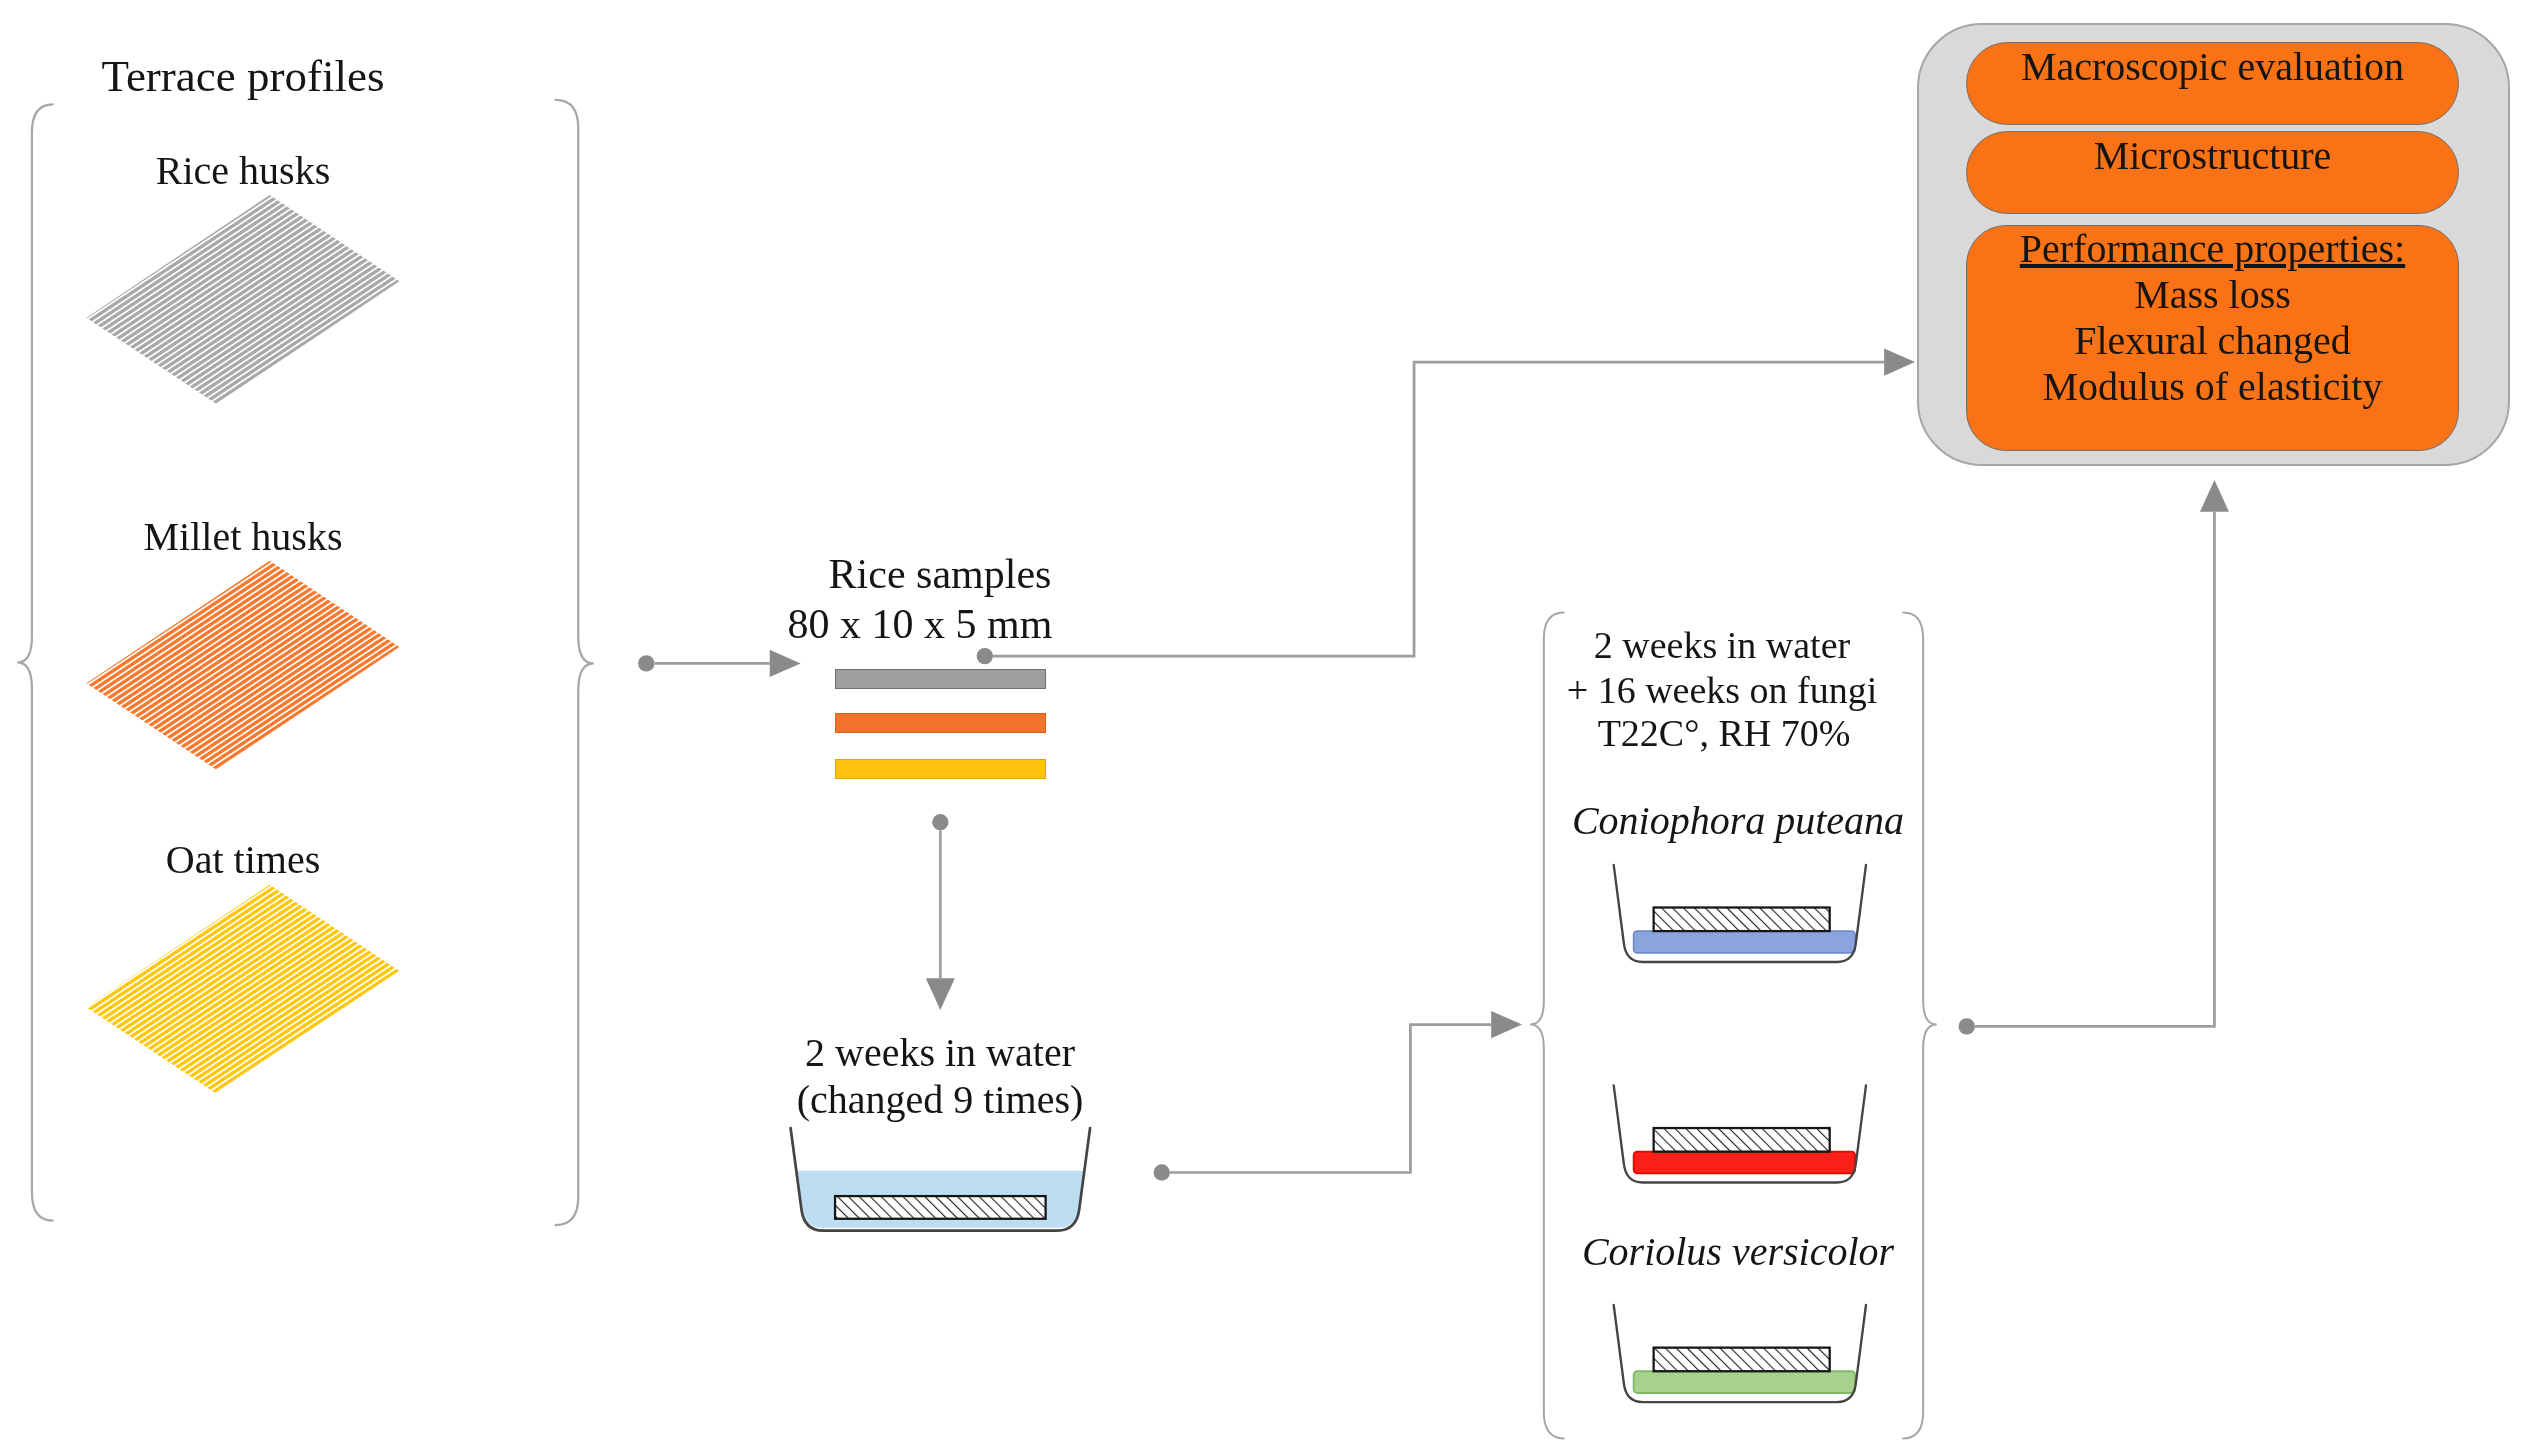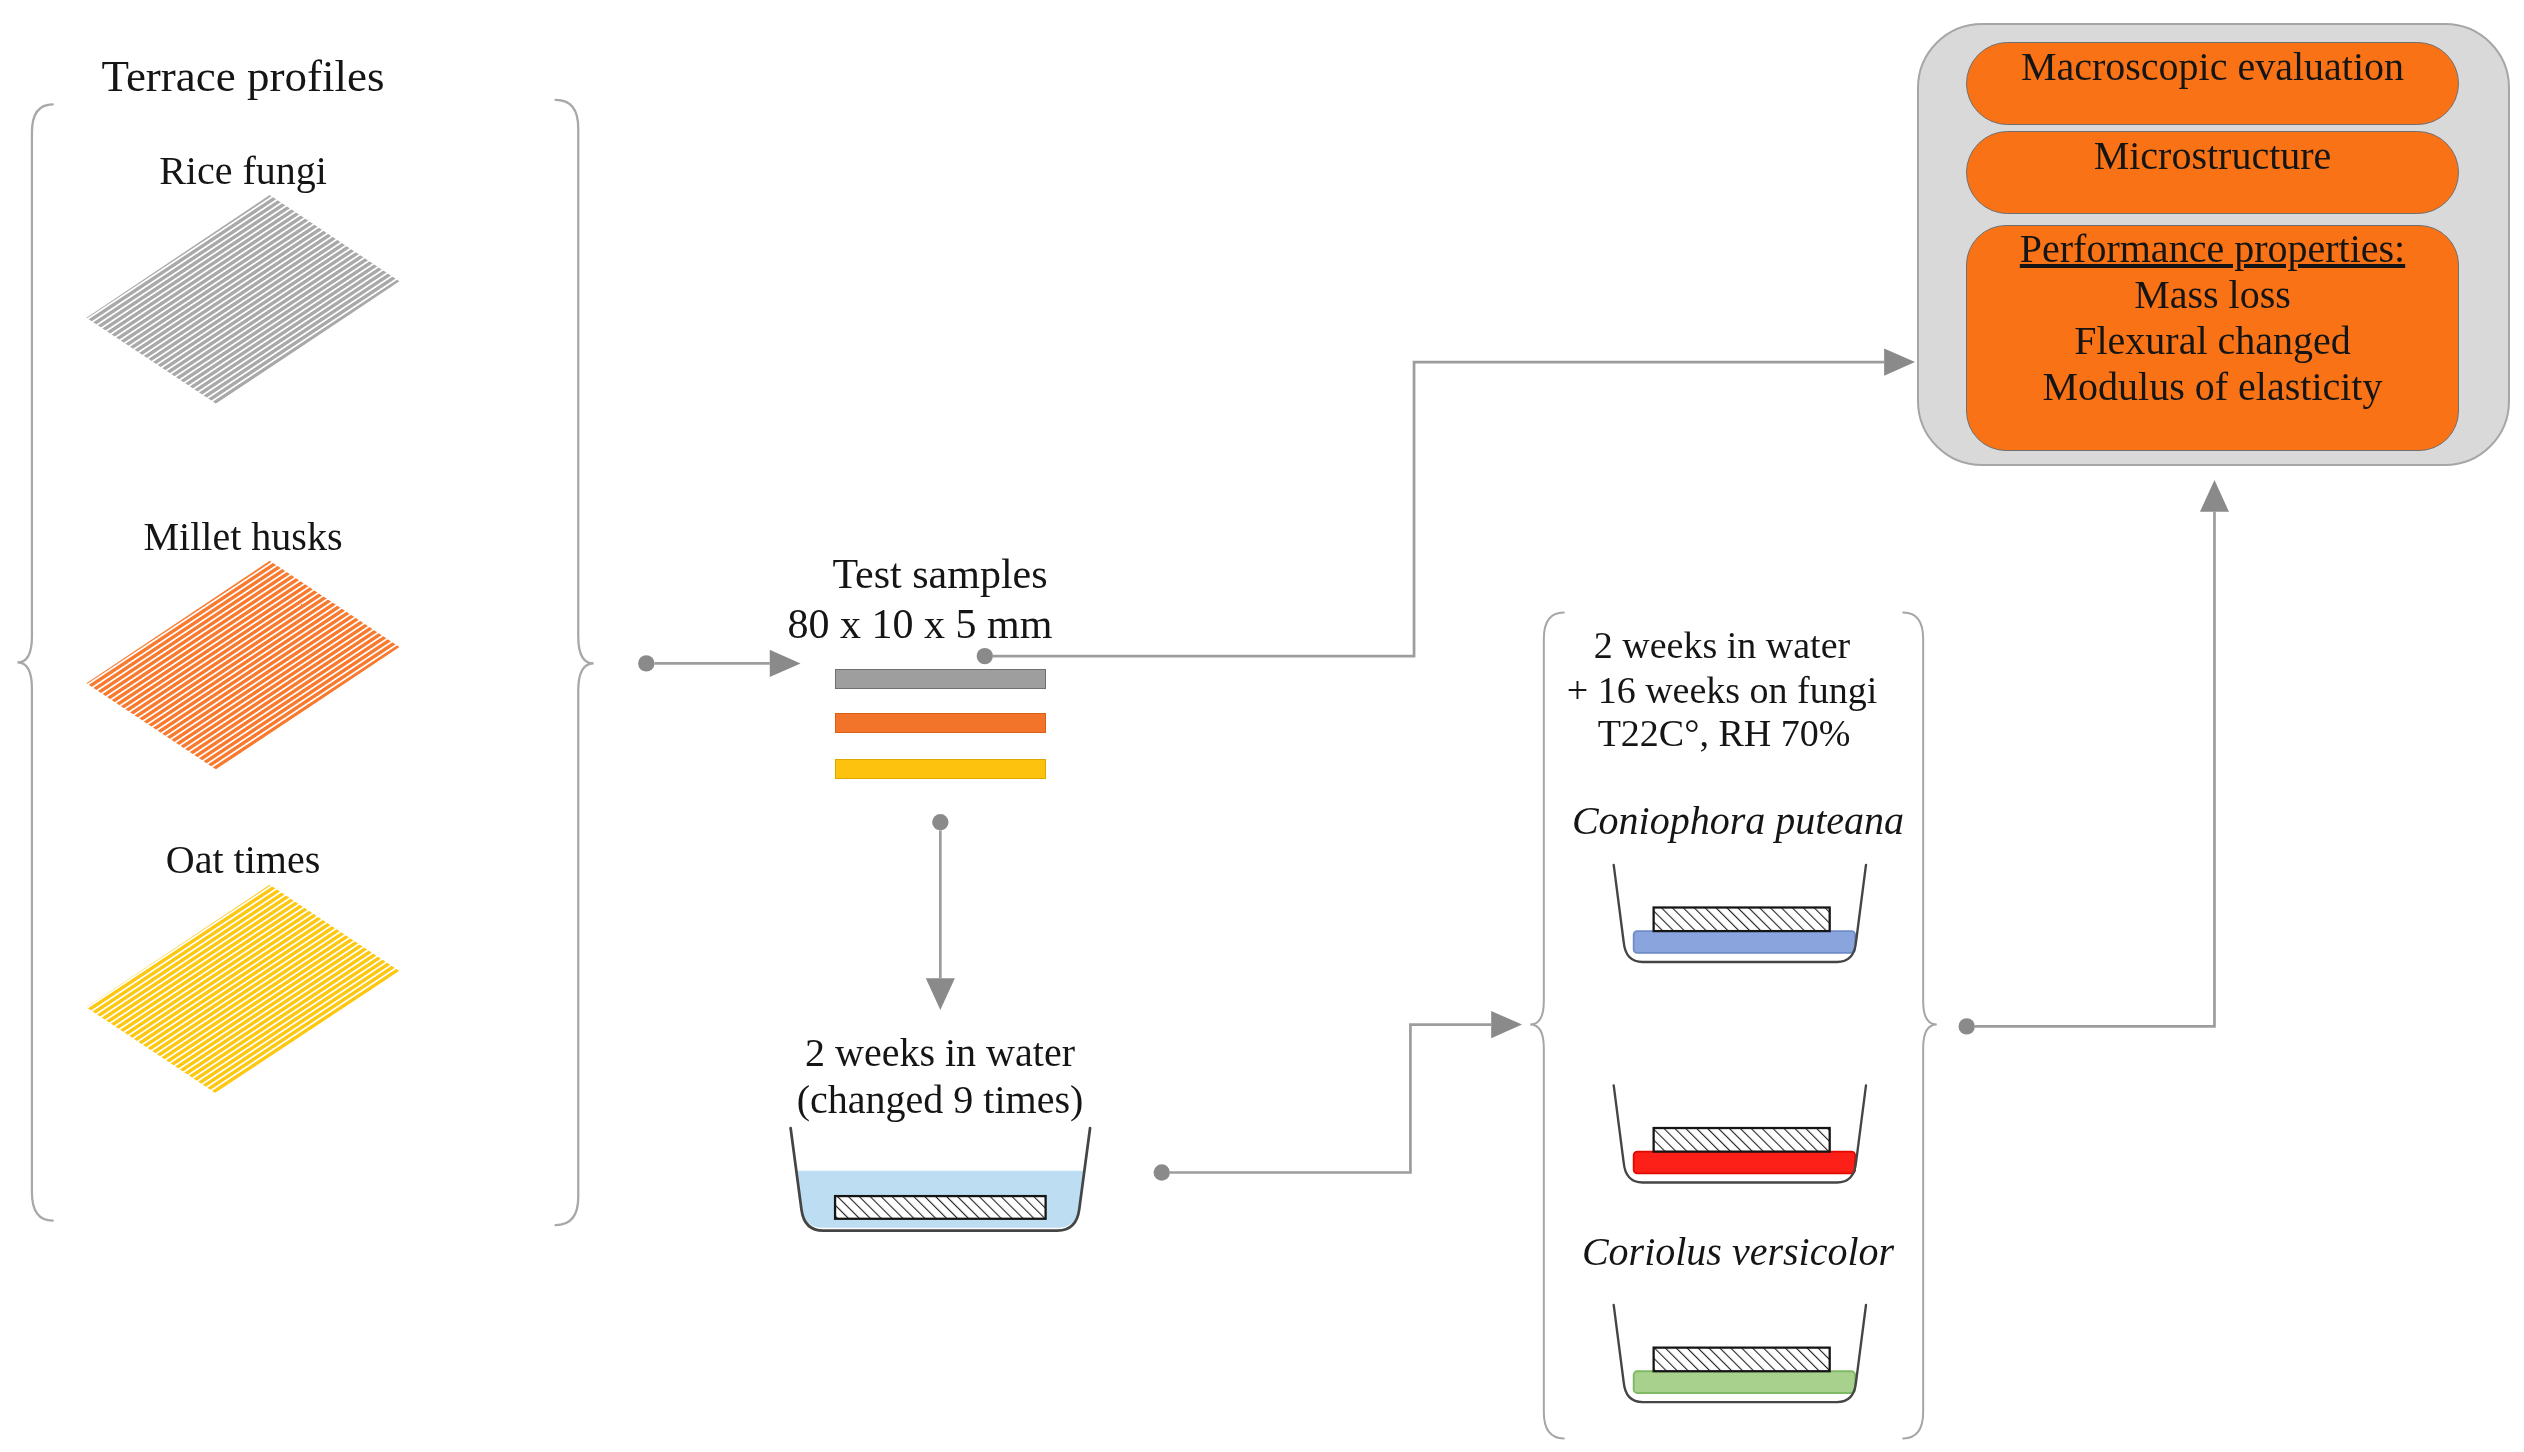--- a/index.html
+++ b/index.html
@@ -147,25 +147,25 @@
     </g>
 
     <g>
       <rect x="1800" y="1511" width="244" height="24" rx="4" stroke="#7fb964" stroke-width="2" fill="#a9d18e"></rect>
       <rect x="1822" y="1485" width="194" height="26" fill="url(#hatch)" stroke="#151515" stroke-width="2.5"></rect>
       <path d="M 1778 1438 L 1789 1523 Q 1791 1545 1810 1545 L 2024 1545 Q 2043 1545 2045 1523 L 2056 1438" fill="none" stroke="#454545" stroke-width="2.6" stroke-linecap="round"></path>
     </g>
   </svg>
 
   <div class="t title" style="left:243px;top:77px;">Terrace profiles</div>
-  <div class="t label" style="left:243px;top:171px;">Rice fungi</div>
+  <div class="t label" style="left:243px;top:171px;">Rice husks</div>
   <div class="t label" style="left:243px;top:537px;">Millet husks</div>
   <div class="t label" style="left:243px;top:860px;">Oat times</div>
 
-  <div class="t mid" style="left:940px;top:574px;">Test samples</div>
+  <div class="t mid" style="left:940px;top:574px;">Rice samples</div>
   <div class="t mid" style="left:920px;top:624px;">80 x 10 x 5 mm</div>
 
   <div class="bar bar-gray"></div>
   <div class="bar bar-orange"></div>
   <div class="bar bar-yellow"></div>
 
   <div class="t label" style="left:940px;top:1053px;">2 weeks in water</div>
   <div class="t label" style="left:940px;top:1100px;">(changed 9 times)</div>
 
   <div class="t cond" style="left:1722px;top:646px;">2 weeks in water</div>

